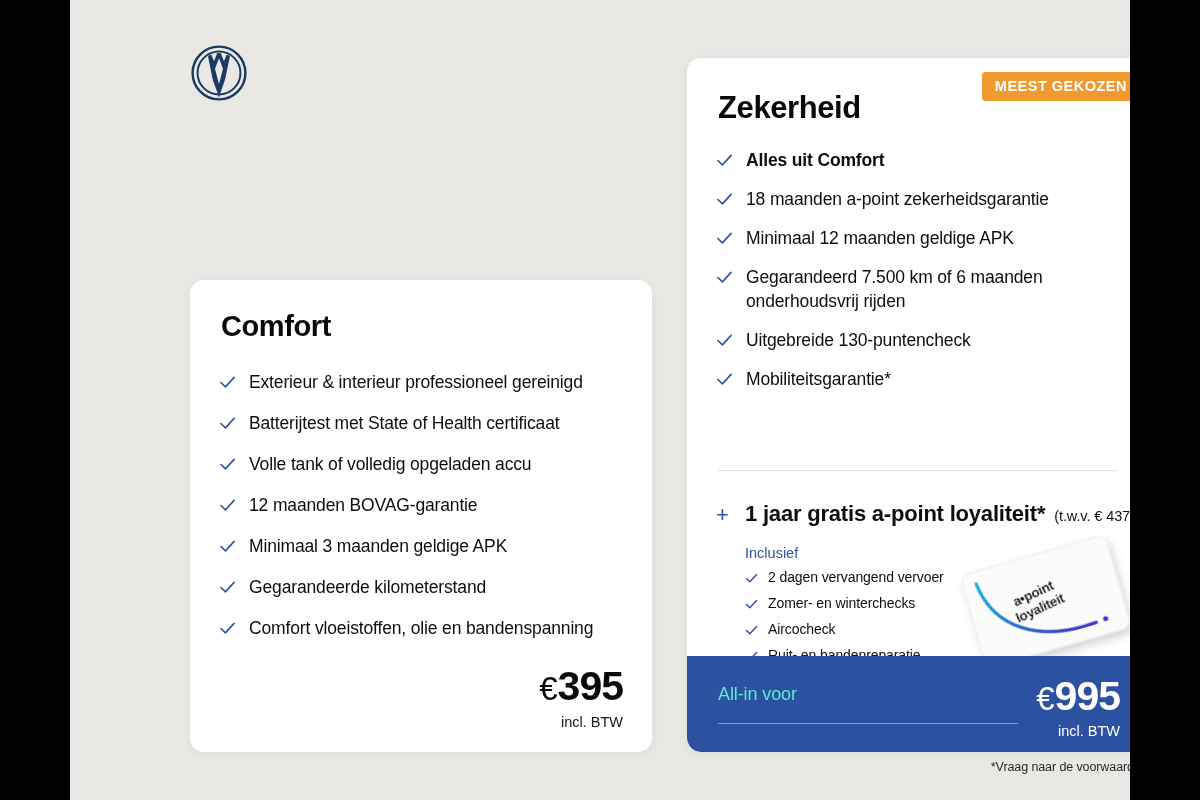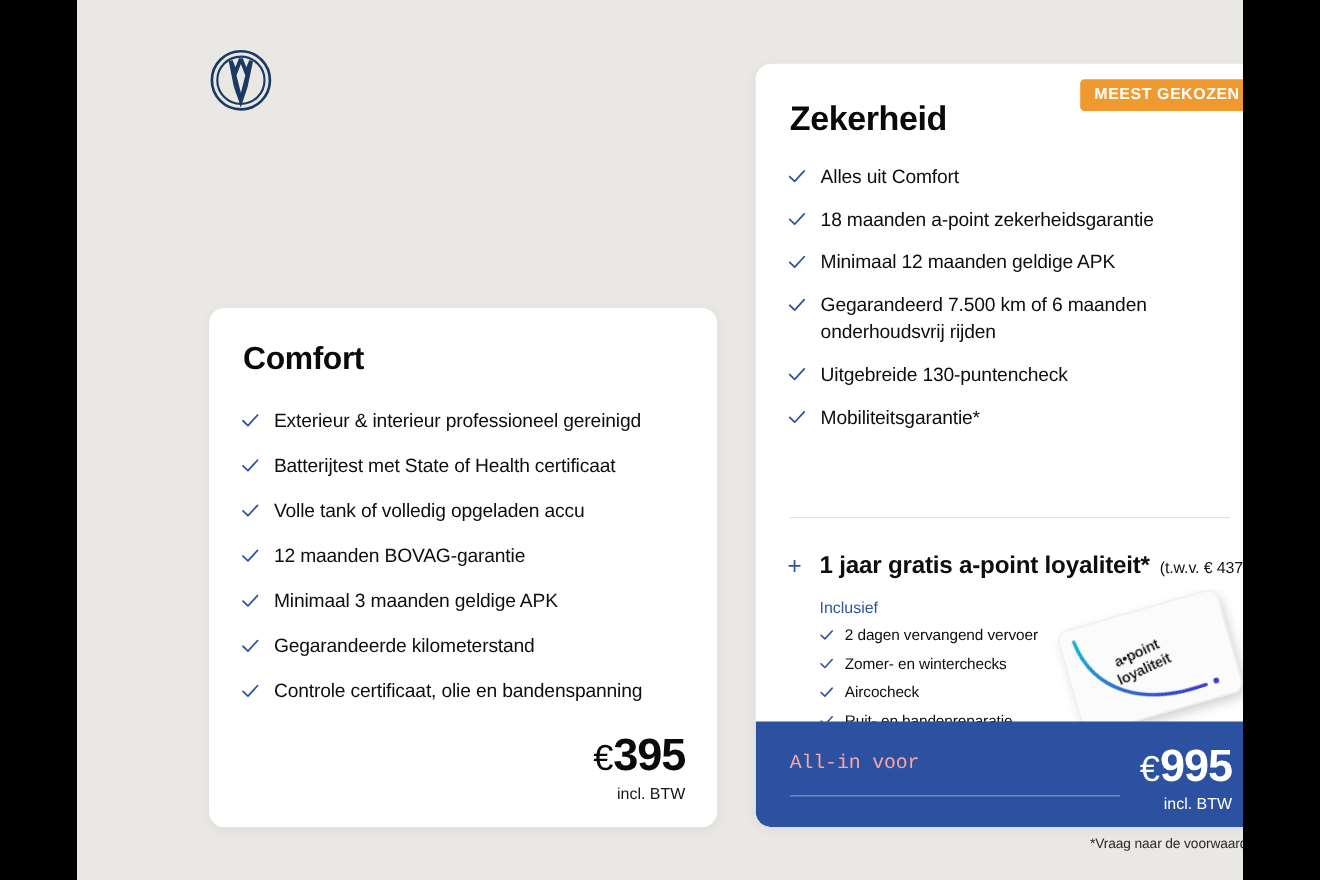--- a/index.html
+++ b/index.html
@@ -102,21 +102,21 @@
     margin-top: 4px;
   }
   .feat .ftxt {
     font-size: 17.5px;
     line-height: 24px;
     color: #0E0E0E;
     letter-spacing: -0.15px;
   }
   #zekerheid-list .feat { margin-bottom: 15px; }
   #zekerheid-list .feat .ftxt { font-size: 17.5px; line-height: 24px; }
-  #zekerheid-list .feat.bold .ftxt { font-weight: 400; }
+  #zekerheid-list .feat.bold .ftxt { font-weight: 700; }
 
   
   #zekerheid-divider {
     position: absolute;
     left: 31px; top: 412px;
     width: 400px; height: 1px;
     background: #E2E2E2;
   }
 
   
@@ -199,23 +199,22 @@
     position: absolute;
     left: 0; bottom: 0;
     width: 464px; height: 96px;
     background: #2B51A0;
     border-radius: 0 0 14px 14px;
   }
   #blue-footer .allin-label {
     position: absolute;
     left: 31px; top: 28px;
     font-size: 18px;
-    color: #fca5a5;
+    color: #5eead4;
     letter-spacing: -0.1px;
-    font-family: Liberation Mono, monospace;
   }
   #blue-footer .rule {
     position: absolute;
     left: 31px; top: 67px;
     width: 300px; height: 1px;
     background: rgba(255,255,255,0.45);
   }
   #zekerheid-price {
     position: absolute;
     right: 31px; top: 17px;
@@ -323,21 +322,21 @@
           </span>
           <span class="ftxt">Gegarandeerde kilometerstand</span>
         </div>
 
         <div class="feat">
           <span class="chk">
             <svg viewBox="0 0 18 18" width="17" height="17">
                 <path d="M2 9 L6.8 13.6 L16 3.6" fill="none" stroke="#2E54A0" stroke-width="1.7" stroke-linecap="round" stroke-linejoin="round"></path>
               </svg>
           </span>
-          <span class="ftxt">Controle certificaat, olie en bandenspanning</span>
+          <span class="ftxt">Comfort vloeistoffen, olie en bandenspanning</span>
         </div>
 
       </div>
 
       <div id="comfort-price">
         <div class="amount"><span class="eur">€</span><span>395</span></div>
         <div class="vat">incl. BTW</div>
       </div>
 
     </div>

